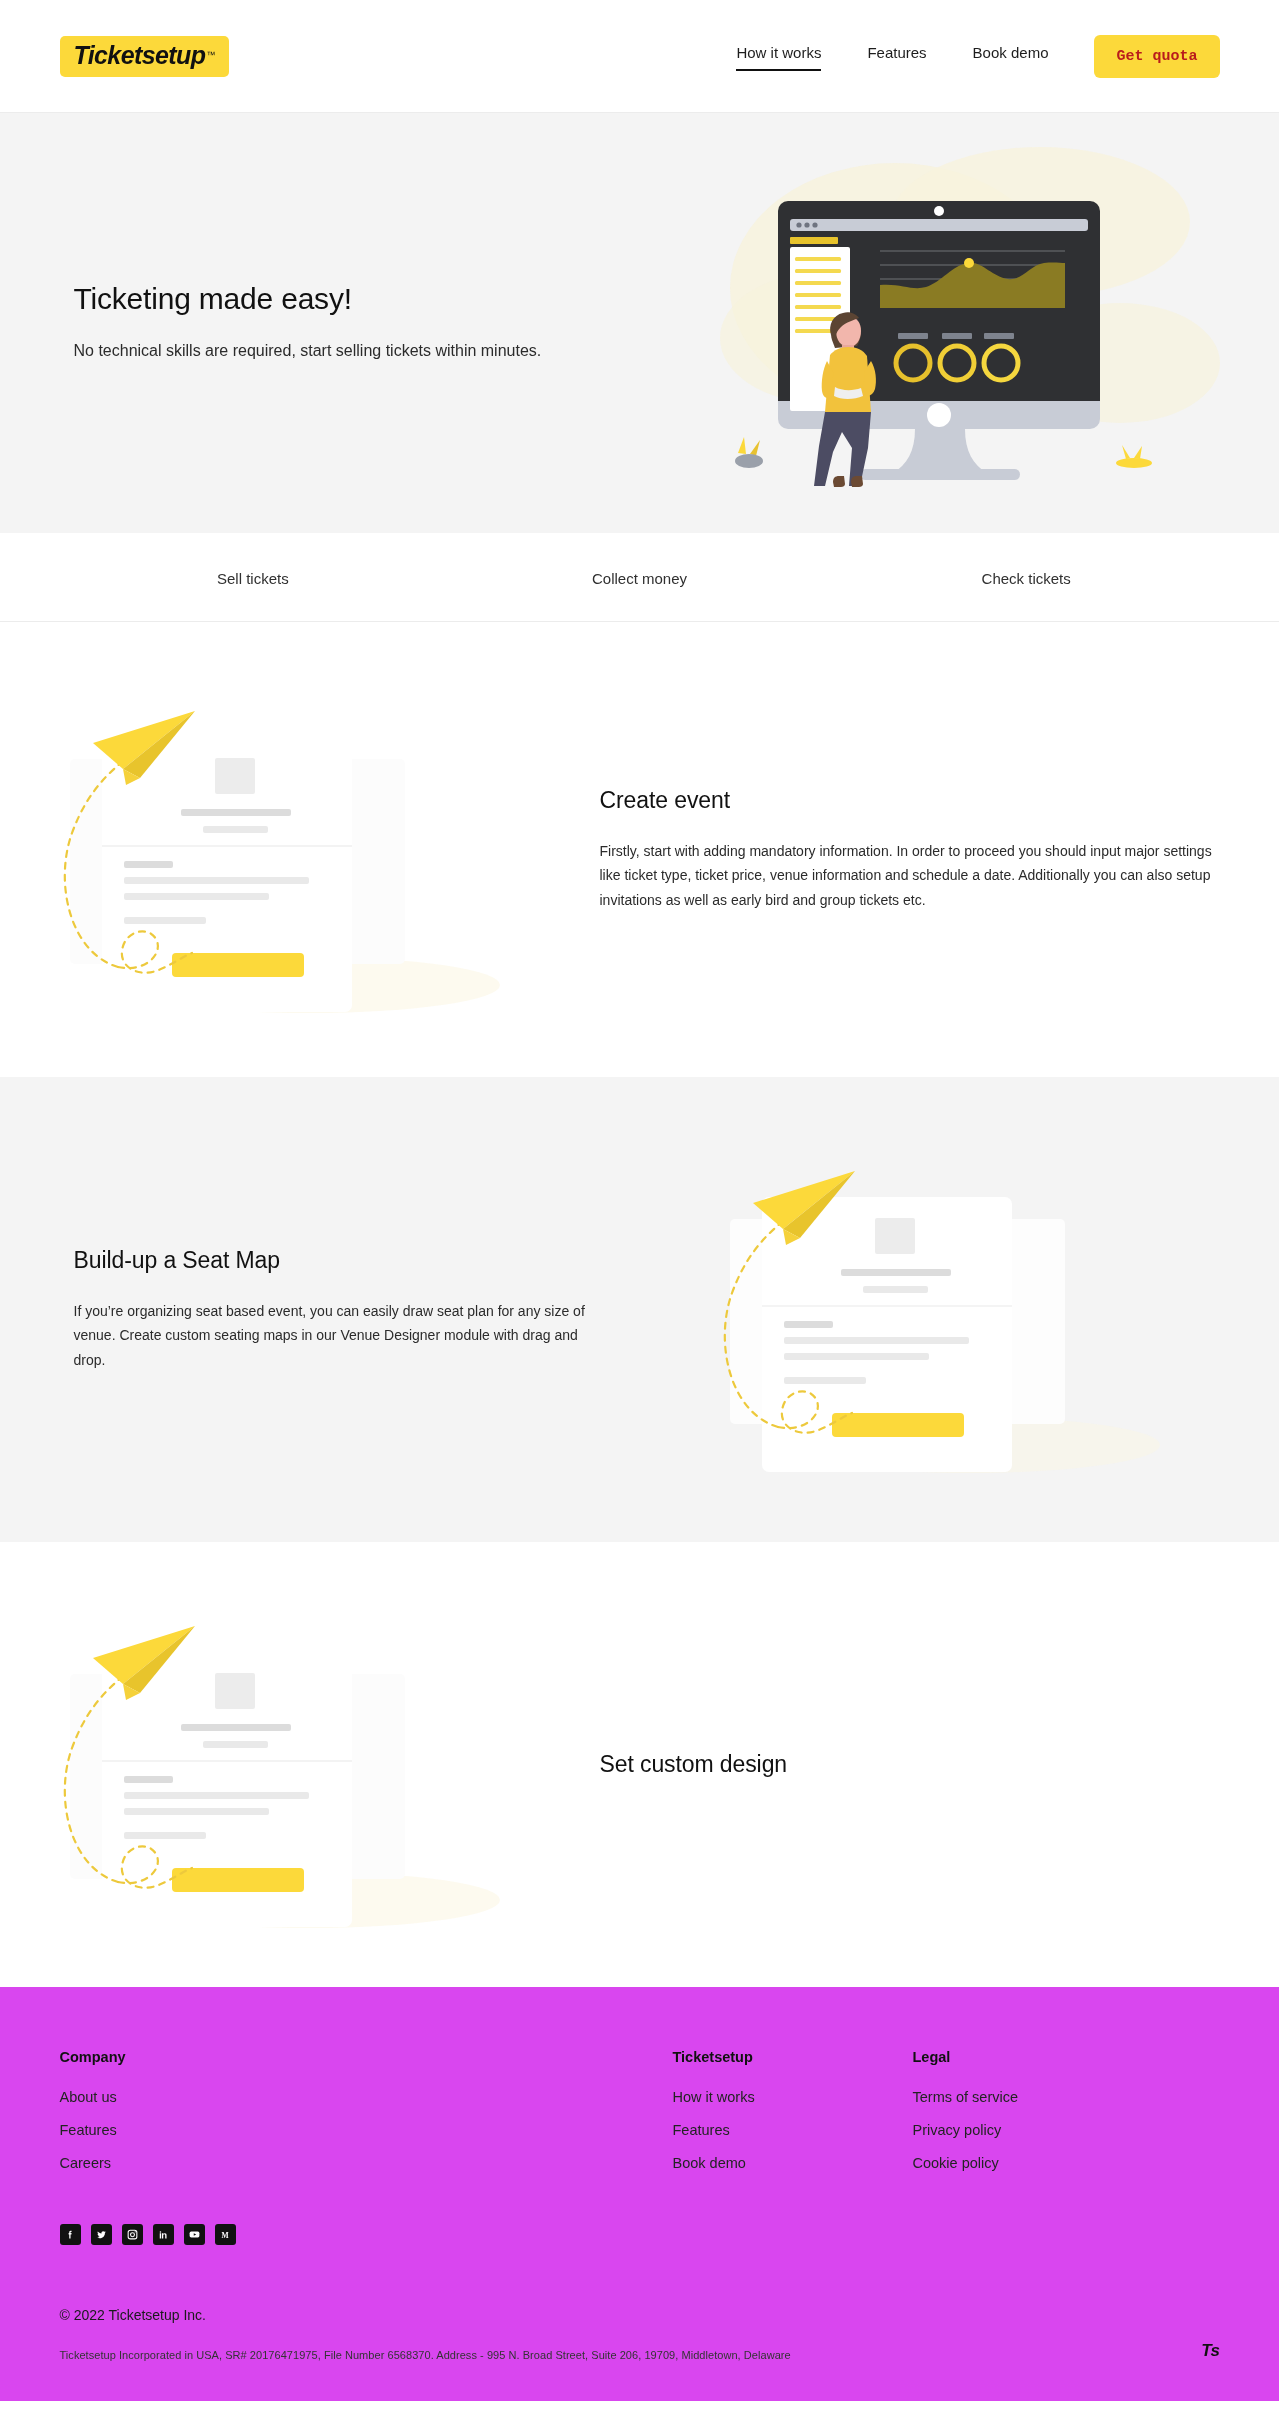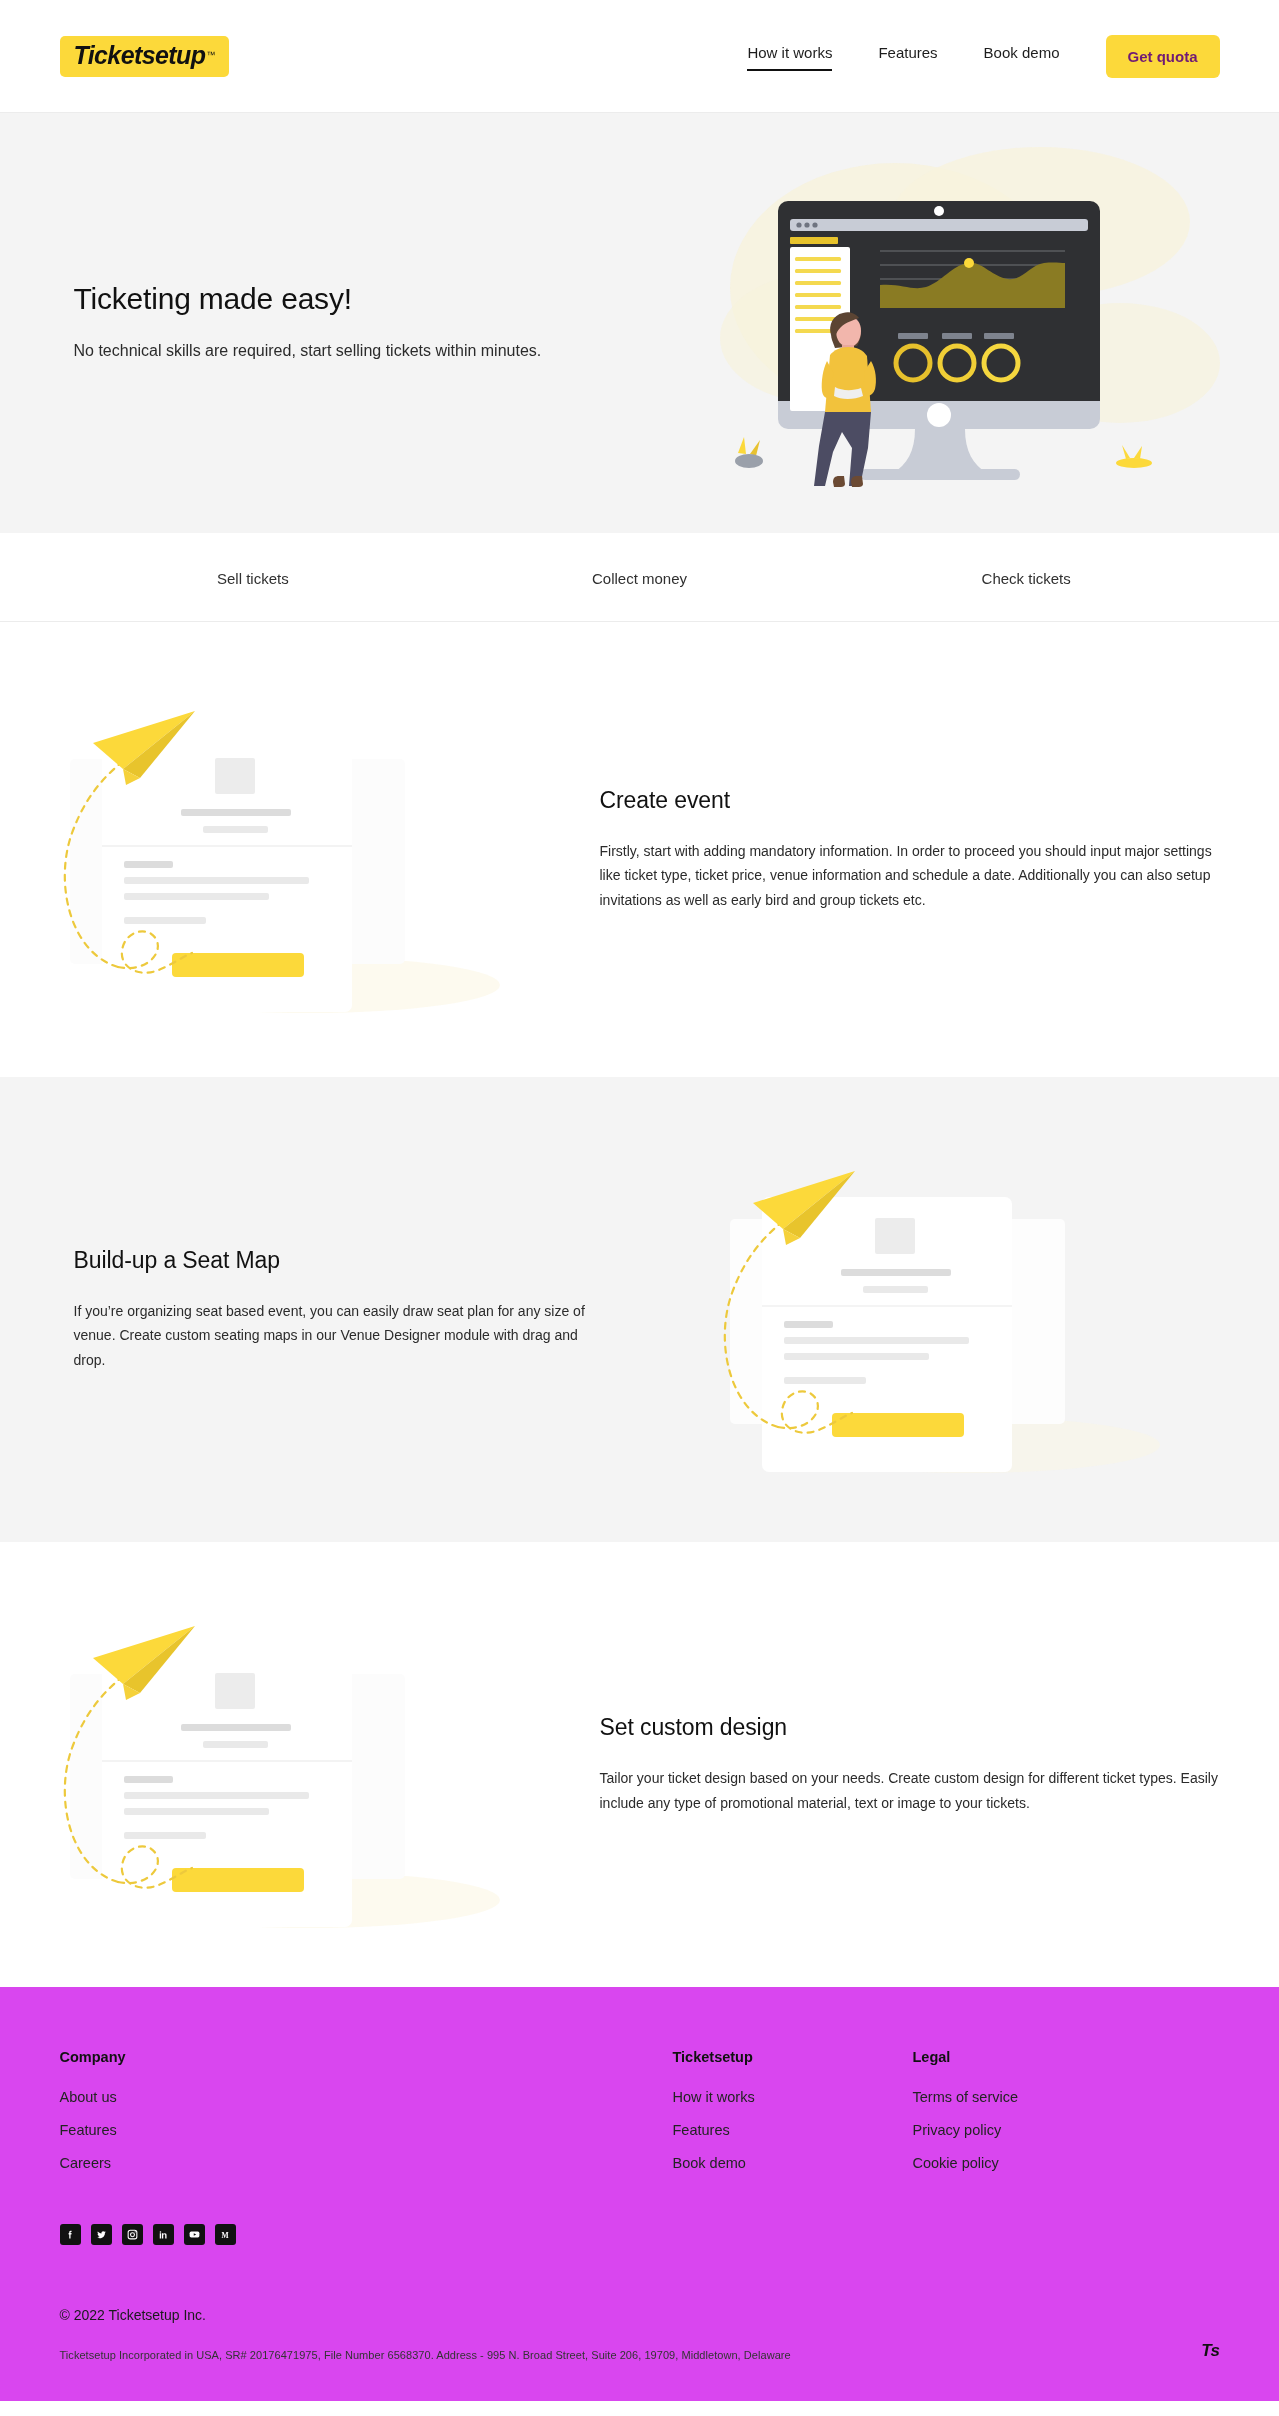--- a/index.html
+++ b/index.html
@@ -33,22 +33,22 @@
   .nav-item{
     font-size:15px;color:#1d1d1d;padding:0 0 7px 0;margin-right:46px;
     position:relative;cursor:pointer;white-space:nowrap;
   }
   .nav-item.active{font-weight:400;}
   .nav-item.active::after{
     content:"";position:absolute;left:0;right:0;bottom:-3px;height:2.5px;background:#111;
   }
   .btn-quota{
     background:#FCD93A;border:none;border-radius:6px;
-    font-size:15px;font-weight:700;color:#701a75;padding:13px 22px;cursor:pointer;
-    font-family:Liberation Sans, sans-serif;white-space:nowrap;
+    font-size:15px;font-weight:700;color:#b91c1c;padding:13px 22px;cursor:pointer;
+    font-family:Liberation Mono, monospace;white-space:nowrap;
   }
 
   
   .hero{background:#f4f4f4;height:420px;display:flex;align-items:center;}
   .hero .inner{display:flex;align-items:center;justify-content:space-between;}
   .hero-left{width:560px;padding-left:14px;}
   .hero-title{font-size:30px;font-weight:400;color:#111;letter-spacing:-0.2px;}
   .hero-sub{font-size:16px;line-height:1.62;color:#2b2b2b;margin-top:22px;max-width:560px;}
   .hero-right{width:500px;height:340px;position:relative;}
 
@@ -308,21 +308,20 @@
           <path d="M58 282 C86 288 104 268 96 254 C88 240 64 246 62 266 C60 282 78 292 96 286 C110 281 122 272 132 268" stroke="#EDC93C" stroke-width="2.2" fill="none" stroke-dasharray="6 6" stroke-linecap="round"></path>
           <g>
             <path d="M33 58 L135 26 L63 84 Z" fill="#FCD93A"></path>
             <path d="M135 26 L80 93 L63 84 Z" fill="#E8C42C"></path>
             <path d="M63 84 L80 93 L66 100 Z" fill="#F5D13A"></path>
           </g>
         </svg>
       </div>
       <div class="feat-copy">
         <h2 class="feat-title">Set custom design</h2>
-        <p class="feat-text">Tailor your ticket design based on your needs. Create custom design for different ticket types. Easily include any type of promotional material, text or image to your tickets.</p>
       </div>
     </div>
   </div>
 
   <div class="footer">
     <div class="inner">
       <div class="foot-cols">
 
         <div class="foot-col c1">
           <div class="foot-head">Company</div>

